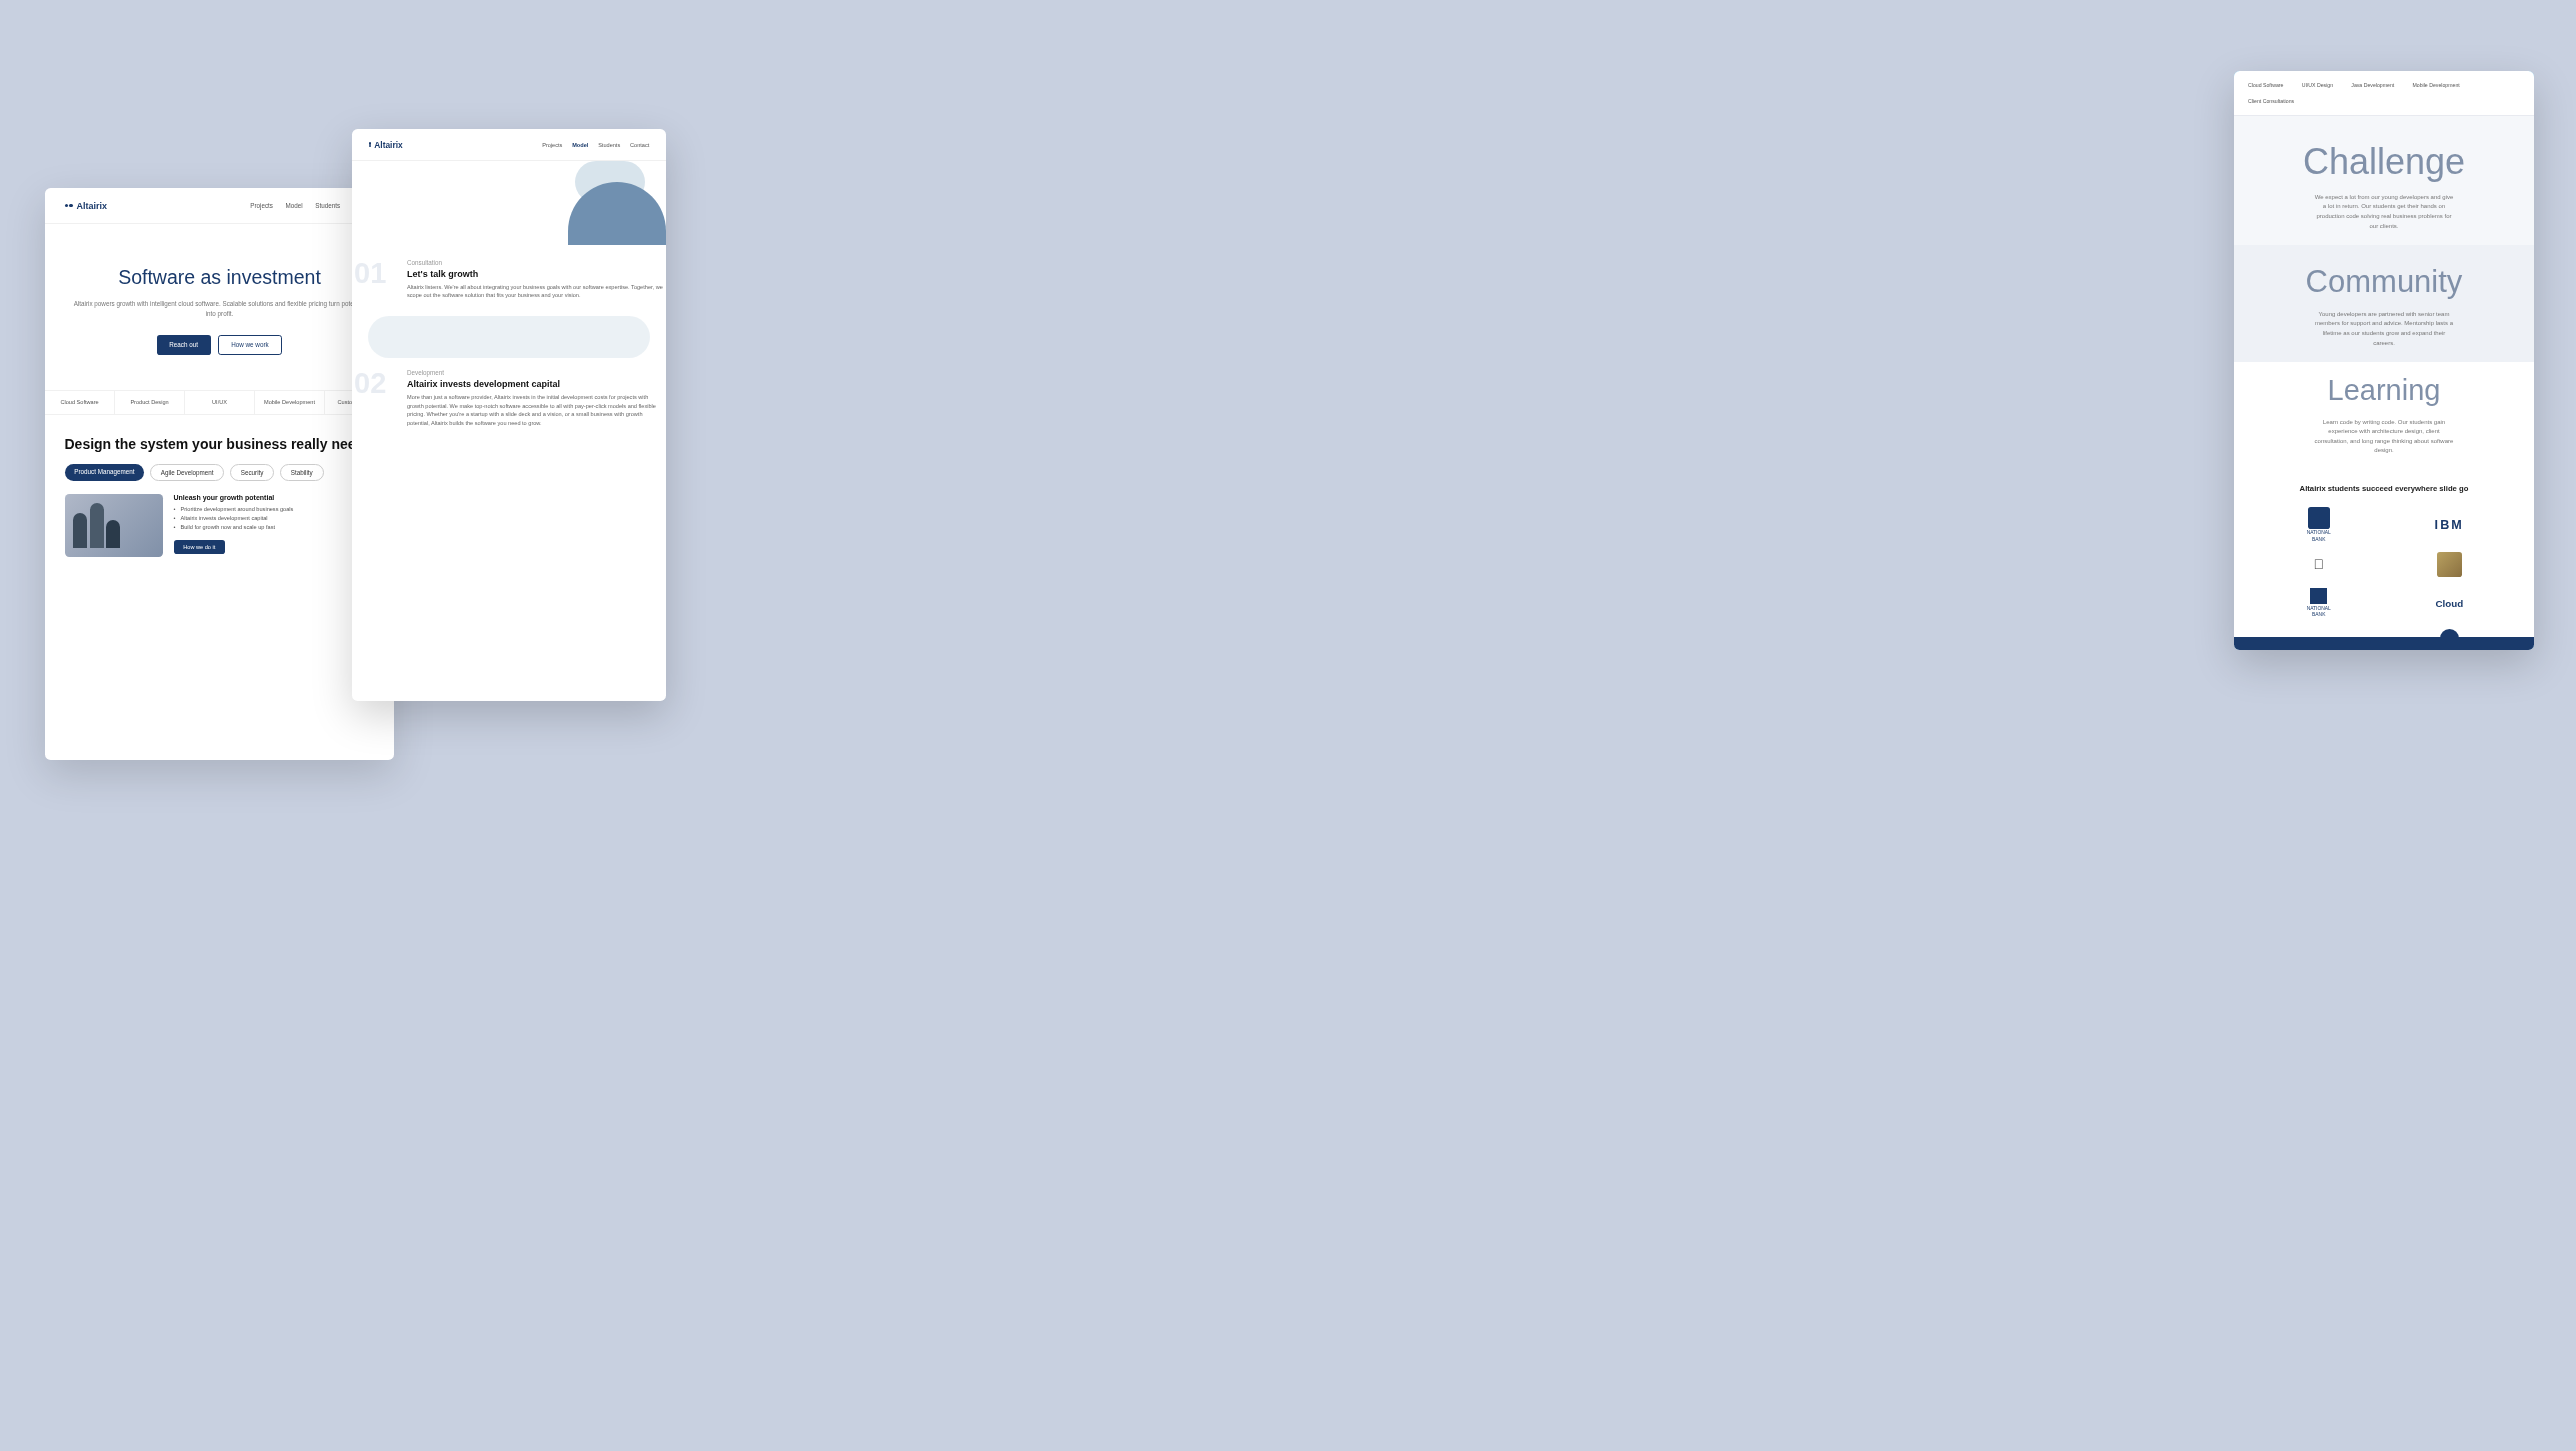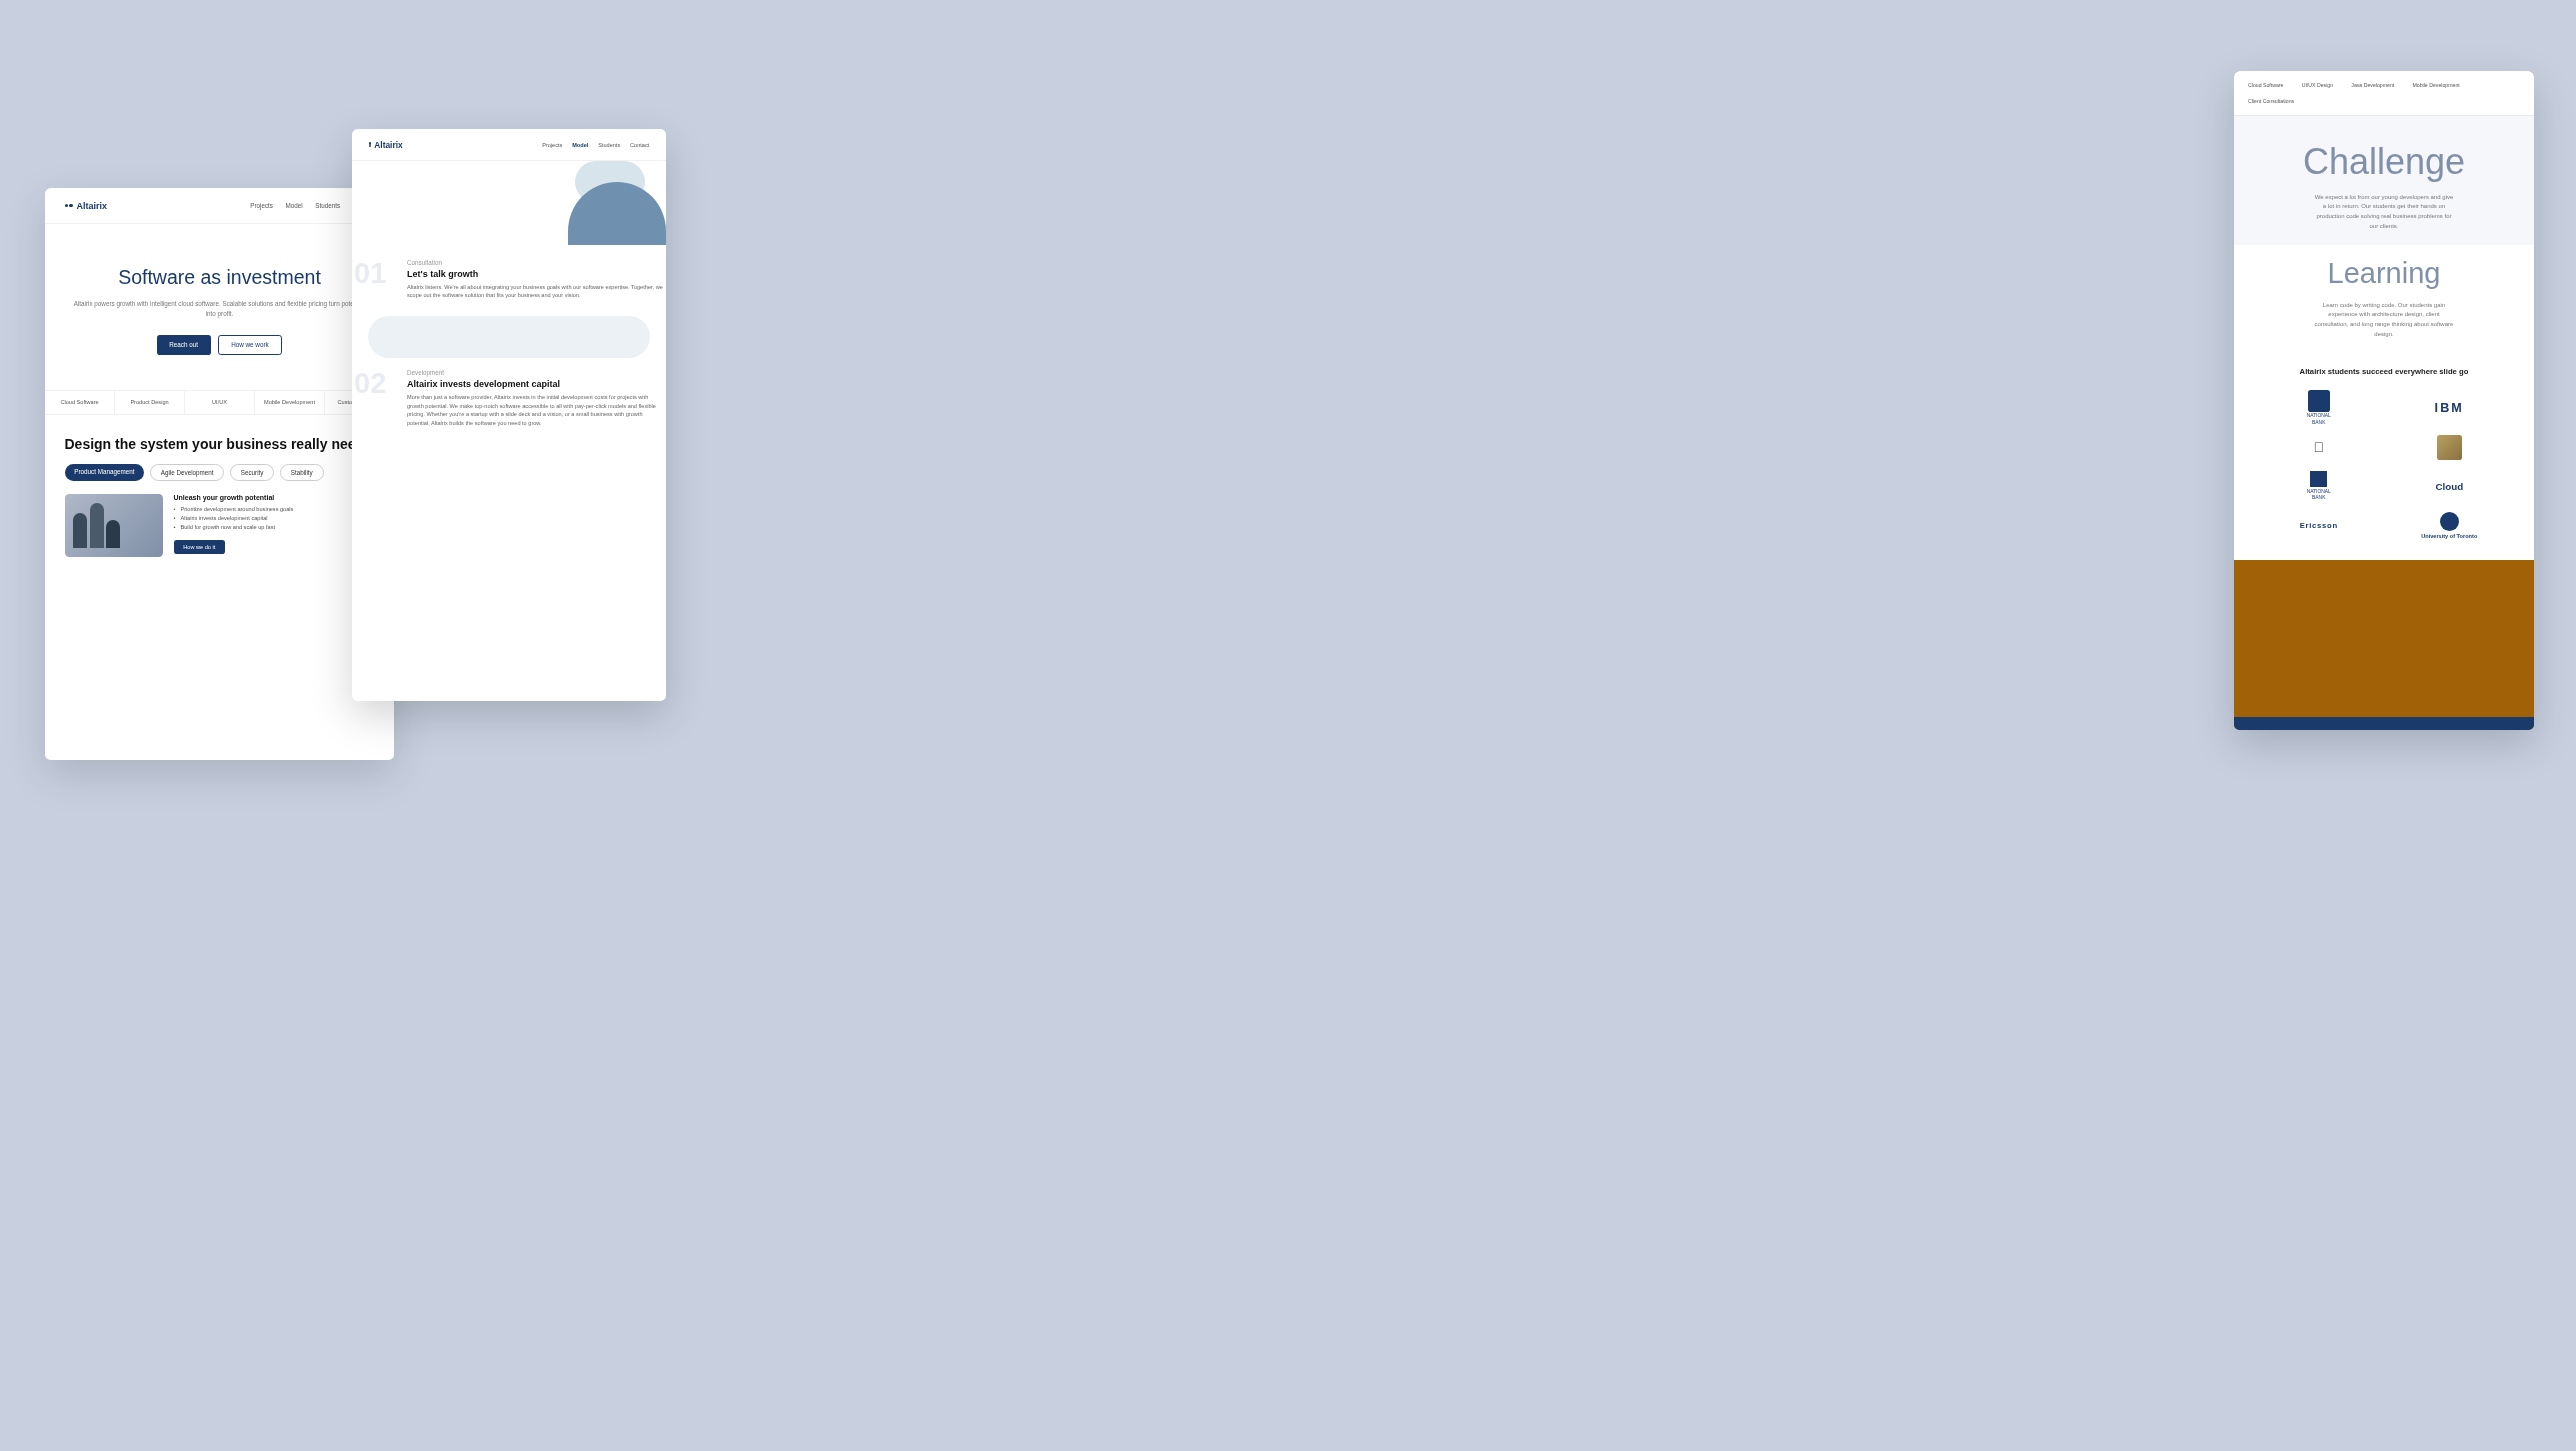--- a/index.html
+++ b/index.html
@@ -257,22 +257,22 @@
       margin: 0 14px;
       opacity: 0.5;
     }
 
     
     .window-right {
       position: absolute;
       right: 42px;
       top: 71px;
       width: 300px;
-      height: 659px;
-      background: #a16207;
+      height: 579px;
+      background: #7dd3fc;
       border-radius: 5.6px;
       box-shadow: 0 14px 42px rgba(0,0,0,0.18);
       overflow: hidden;
     }
     .window-right .top-tabs {
       background: #fff;
       display: flex;
       border-bottom: 0.7px solid #e8eaf0;
       padding: 8.4px 7px;
       gap: 4.2px;
@@ -452,20 +452,24 @@
       <div class="top-tab">Java Development</div>
       <div class="top-tab">Mobile Development</div>
       <div class="top-tab">Client Consultations</div>
     </div>
 
     <div class="section-block centered">
       <h1>Challenge</h1>
       <p>We expect a lot from our young developers and give a lot in return. Our students get their hands on production code solving real business problems for our clients.</p>
     </div>
 
+    <div class="section-block centered" style="background:#eef1f6;padding:21px 25px 14px;">
+      <h1 style="font-size:31px;">Community</h1>
+      <p>Young developers are partnered with senior team members for support and advice. Mentorship lasts a lifetime as our students grow and expand their careers.</p>
+    </div>
 
     <div class="section-block centered" style="background:#fff;padding:14px 13px 14px;">
       <h1 style="font-size:29px;">Learning</h1>
       <p>Learn code by writing code. Our students gain experience with architecture design, client consultation, and long range thinking about software design.</p>
     </div>
 
     <div class="succeed-text">Altairix students succeed everywhere slide go</div>
 
     <div class="logo-grid">
       <div class="logo-item">

